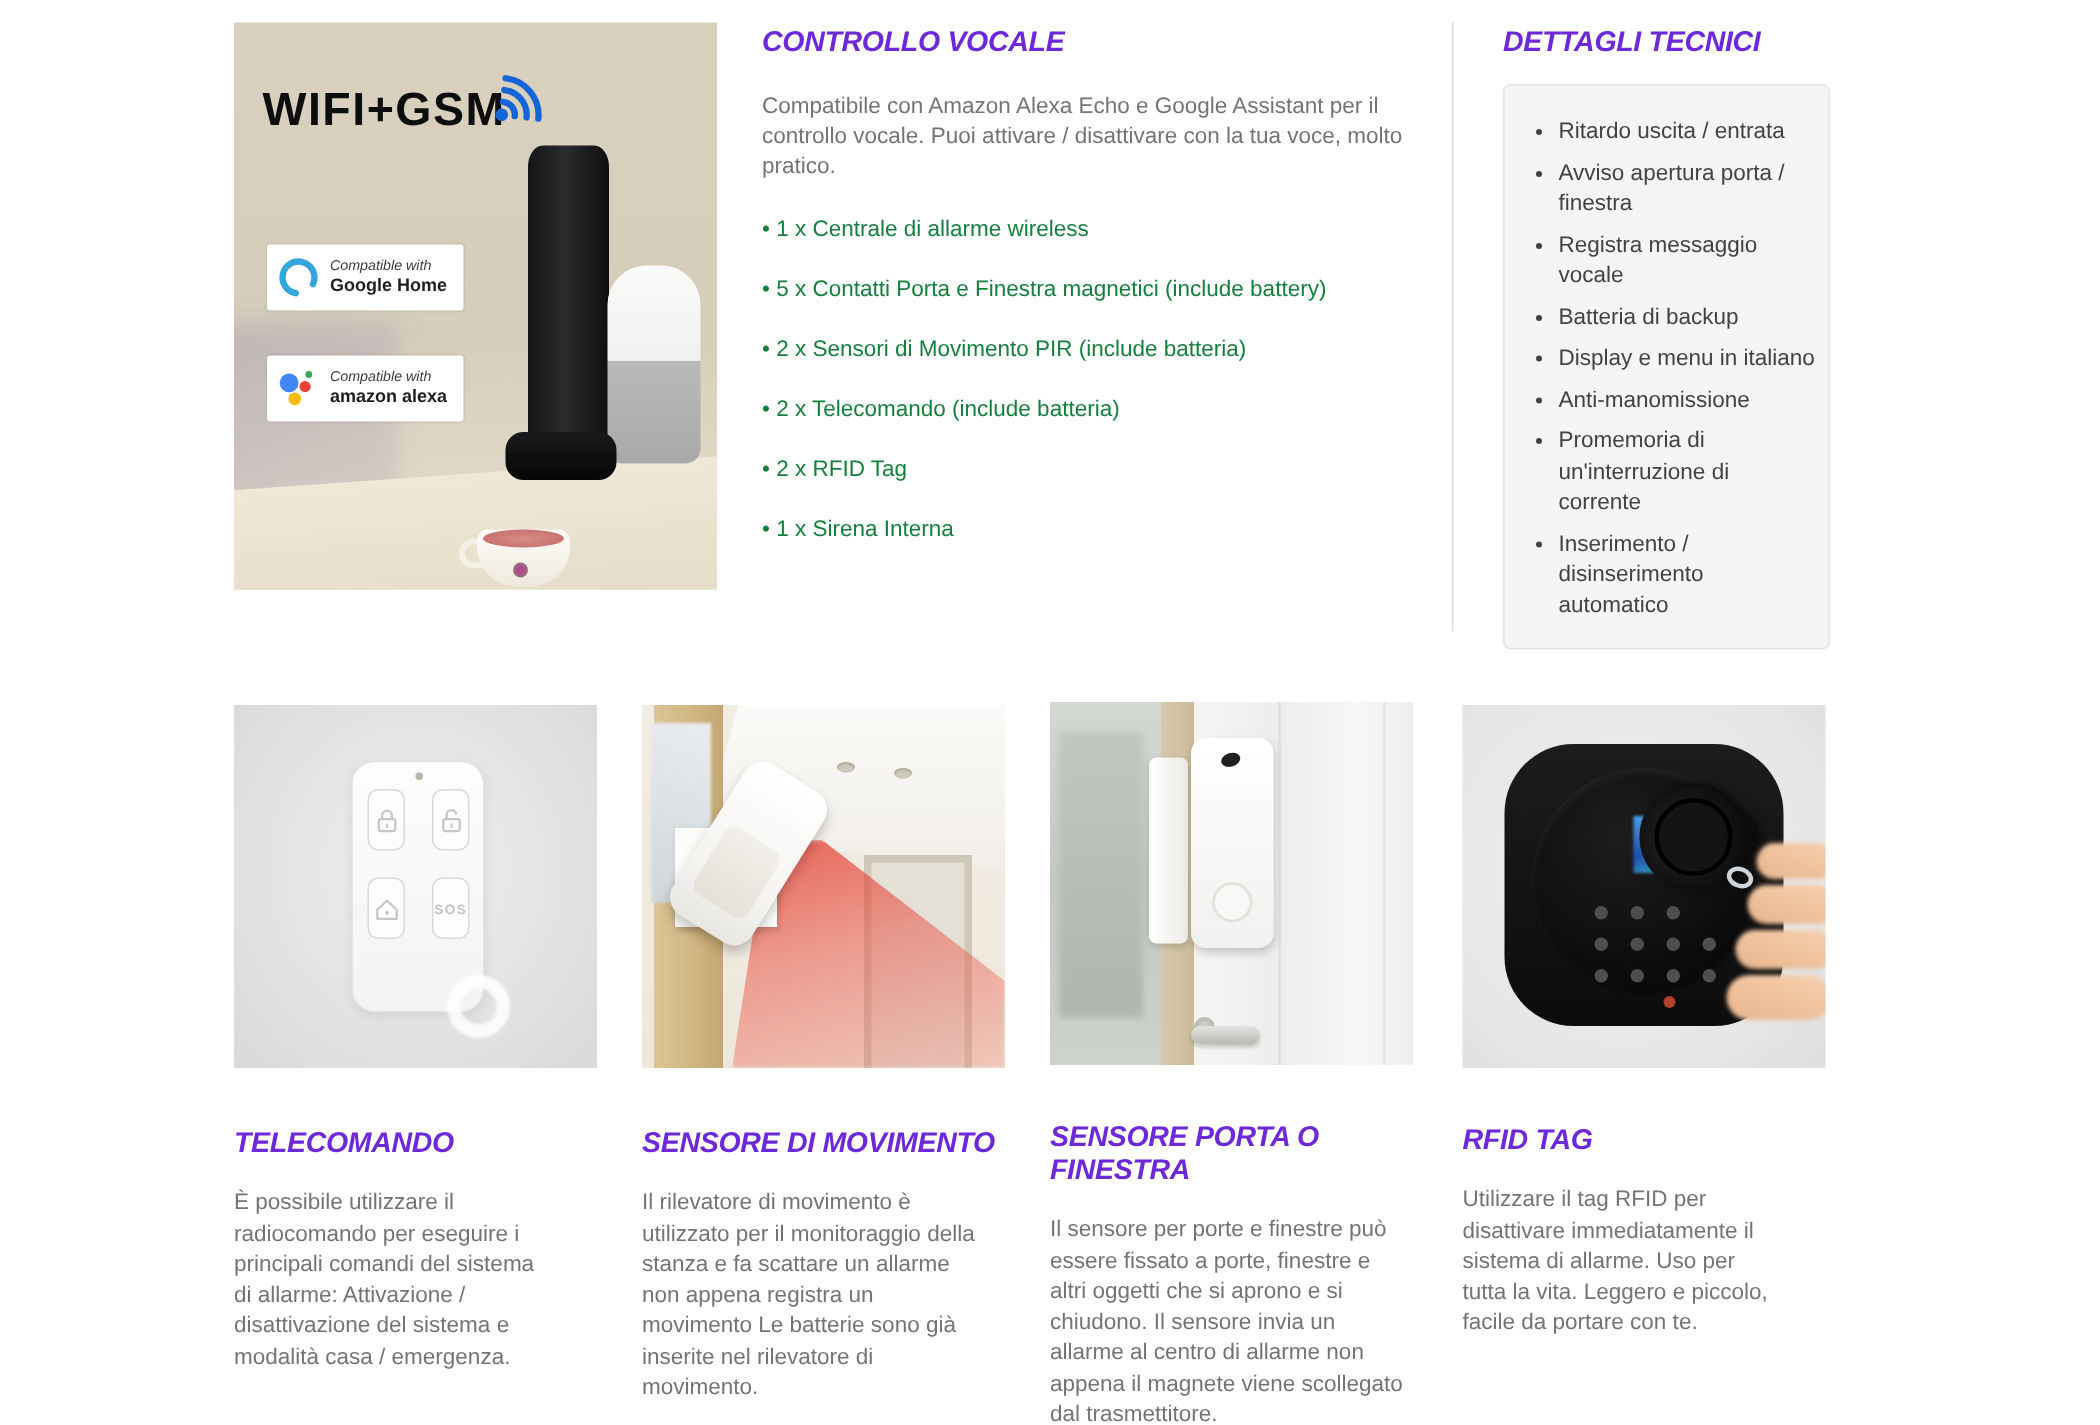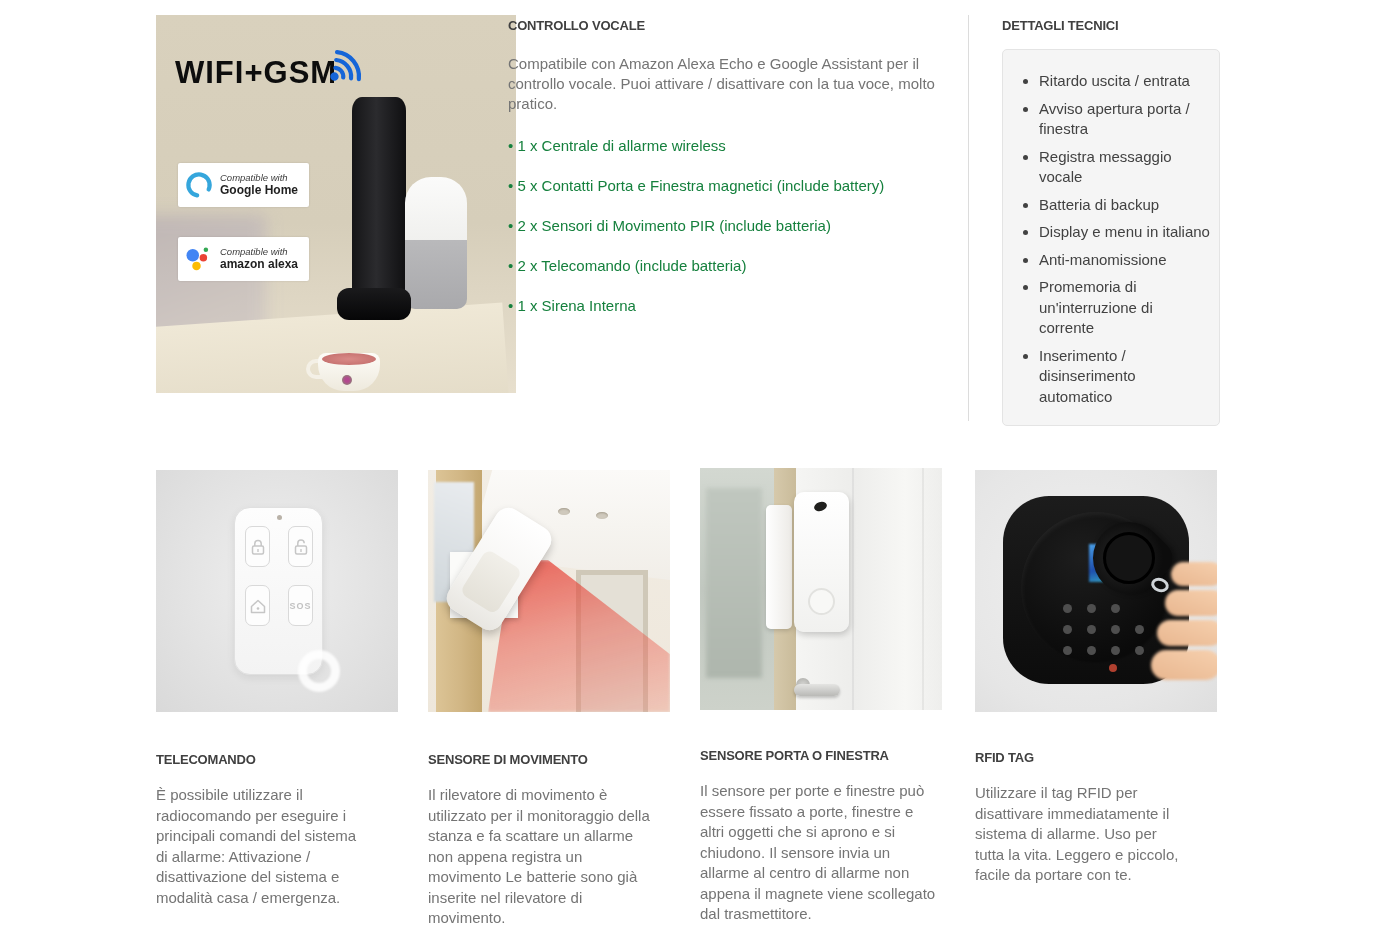--- a/index.html
+++ b/index.html
@@ -1,23 +1,23 @@
 <!DOCTYPE html>
 <html><head>
 <meta charset="utf-8">
 <style>
   * { margin:0; padding:0; box-sizing:border-box; }
   html,body { background:#fff; }
   body { font-family:"Liberation Sans", sans-serif; color:#6e6e6e; }
   .page { position:relative; width:1400px; height:950px; background:#fff; overflow:hidden; }
 
-  h2.sec-title { font-size:13px; font-weight:700; color:#404040; letter-spacing:-0.2px; }
-
-  
-  .hero-img { position:absolute; left:156px; top:15px; width:360px; height:378px;
+  h2.sec-title { font-size:19px; font-weight:700; color:#6d28d9; letter-spacing:-0.2px;font-style:italic; }
+
+  
+  .hero-img { position:absolute; left:156px; top:15px; width:322px; height:378px;
     background:linear-gradient(180deg,#d9d1bd 0%,#d6ceba 55%,#ddd5c2 72%,#e7dfcd 100%); overflow:hidden; }
   .hero-blur-left { position:absolute; left:-20px; top:200px; width:130px; height:200px;
     background:linear-gradient(160deg,#b9b0b4 0%,#cdc5c2 60%,#ded6c6 100%); filter:blur(8px); opacity:.8; }
   .hero-table { position:absolute; left:-10px; top:300px; width:360px; height:95px;
     background:linear-gradient(180deg,#efe8d6 0%,#e4dcc8 100%); transform:rotate(-4deg); }
   .wifi-gsm { position:absolute; left:19px; top:40px; font-size:31px; font-weight:700;
     color:#0d0d0d; letter-spacing:1px; }
   .wifi-icon { position:absolute; left:172px; top:28px; width:42px; height:42px; transform:rotate(6deg); }
   .compat-badge { position:absolute; left:22px; width:131px; height:44px; background:#fff;
     border-radius:2px; display:flex; align-items:center; padding:16px 6px; gap:6px;
@@ -205,20 +205,21 @@
   </div>
 
   <div class="voice-col">
     <h2 class="sec-title">CONTROLLO VOCALE</h2>
     <p class="intro">Compatibile con Amazon Alexa Echo e Google Assistant per il controllo vocale. Puoi attivare / disattivare con la tua voce, molto pratico.</p>
     <ul class="pack-list">
       <li>• 1 x Centrale di allarme wireless</li>
       <li>• 5 x Contatti Porta e Finestra magnetici (include battery)</li>
       <li>• 2 x Sensori di Movimento PIR (include batteria)</li>
       <li>• 2 x Telecomando (include batteria)</li>
+      <li>• 2 x RFID Tag</li>
       <li>• 1 x Sirena Interna</li>
     </ul>
   </div>
 
   <div class="v-divider"></div>
 
   <div class="tech-col">
     <h2 class="sec-title">DETTAGLI TECNICI</h2>
     <div class="tech-box">
       <ul>

